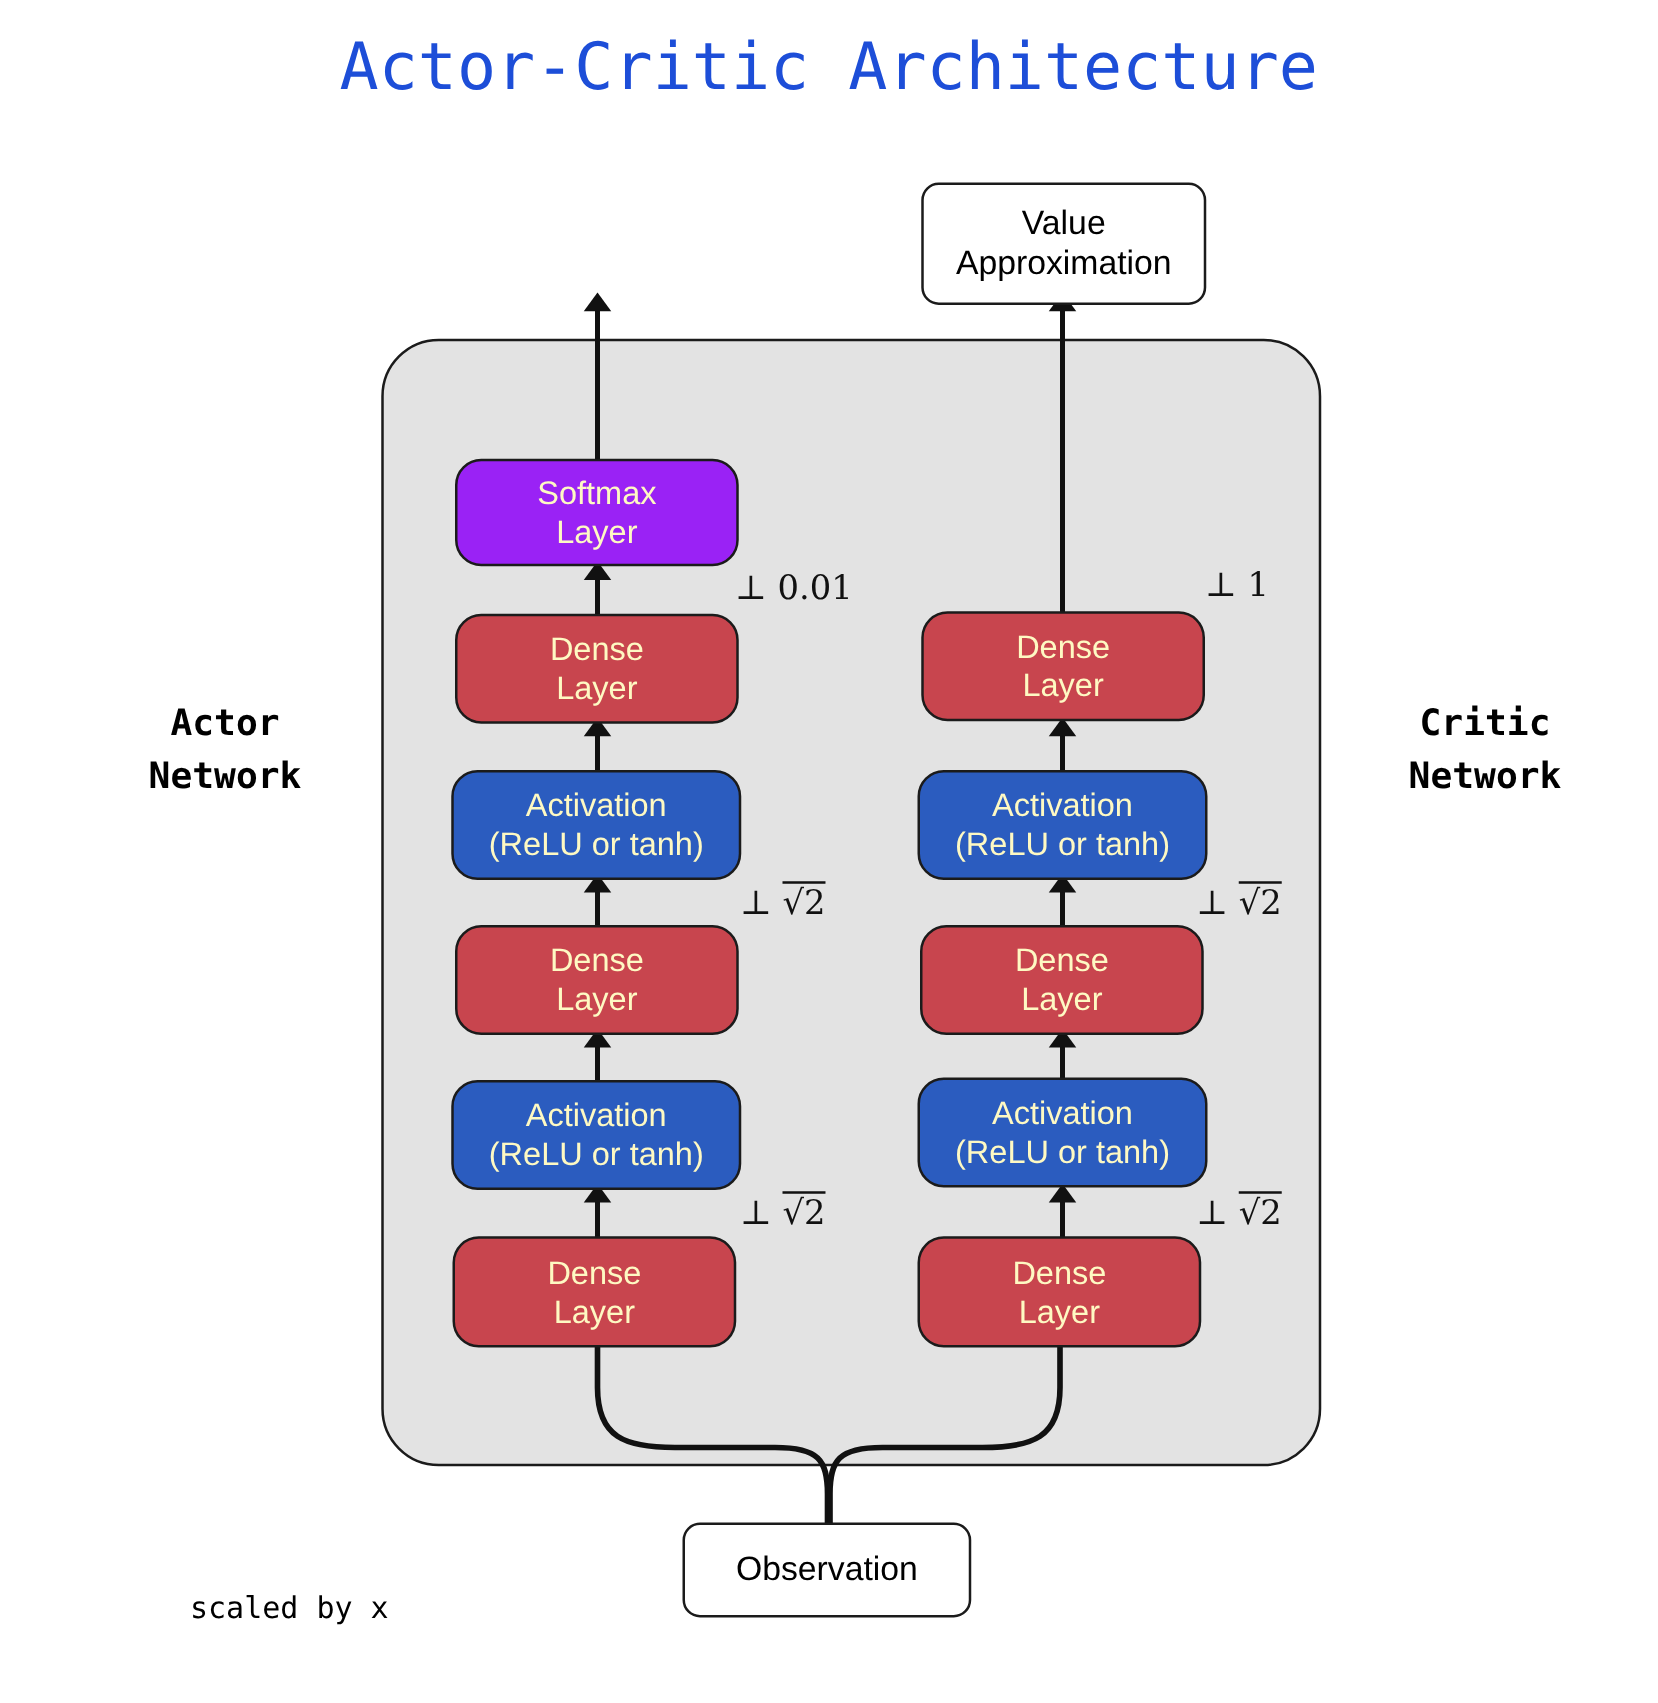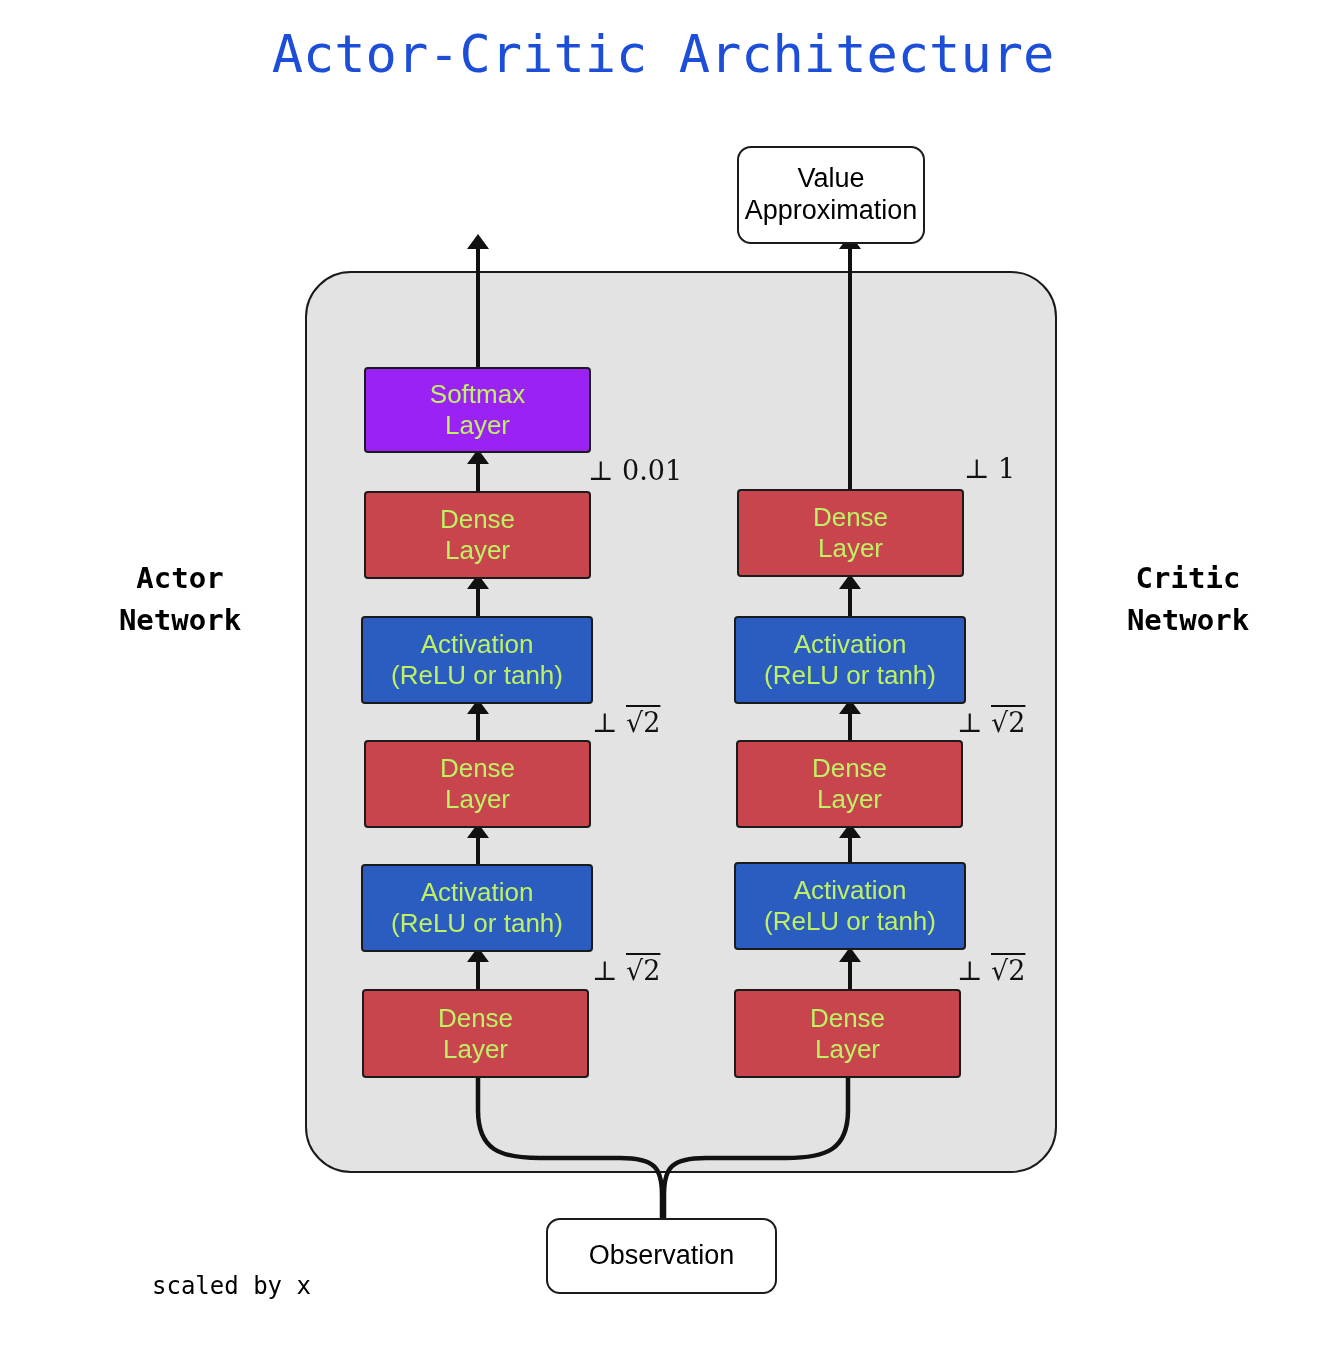--- a/index.html
+++ b/index.html
@@ -44,28 +44,28 @@
     border: 2px solid #1b1b1b;
     border-radius: 46px;
     box-sizing: border-box;
   }
 
   
   .node {
     position: absolute;
     box-sizing: border-box;
     border: 2px solid #1b1b1b;
-    border-radius: 4px;
+    border-radius: 21px;
     display: flex;
     align-items: center;
     justify-content: center;
     text-align: center;
     line-height: 1.18;
     font-size: 26px;
-    color: #bef264;
+    color: #fef9c3;
     white-space: pre-line;
     z-index: 5;
   }
   .node.io {
     background: #ffffff;
     color: #000000;
     border-radius: 14px;
     font-size: 27px;
   }
   .node.dense  { background: #c8454e; }
@@ -230,21 +230,21 @@
   <div class="node act" style="left:361px; top:864px; width:232px; height:88px;">
     <span>Activation
 (ReLU or tanh)</span>
   </div>
 
   <div class="node dense" style="left:362px; top:989px; width:227px; height:89px;">
     <span>Dense
 Layer</span>
   </div>
 
-  <div class="node io" style="left:737px; top:146px; width:188px; height:98px;align-items:center;">
+  <div class="node io" style="left:737px; top:146px; width:228px; height:98px;align-items:center;">
     <span>Value
 Approximation</span>
   </div>
 
   <div class="node dense" style="left:737px; top:489px; width:227px; height:88px;">
     <span>Dense
 Layer</span>
   </div>
 
   <div class="node act" style="left:734px; top:616px; width:232px; height:88px;">

